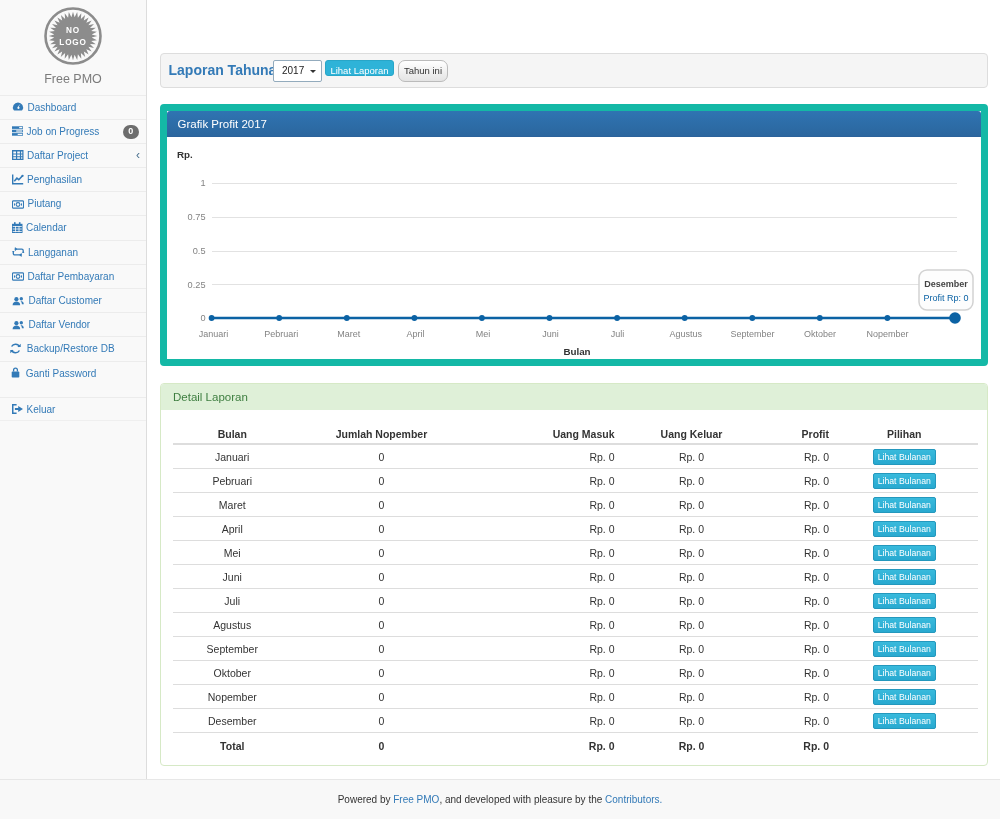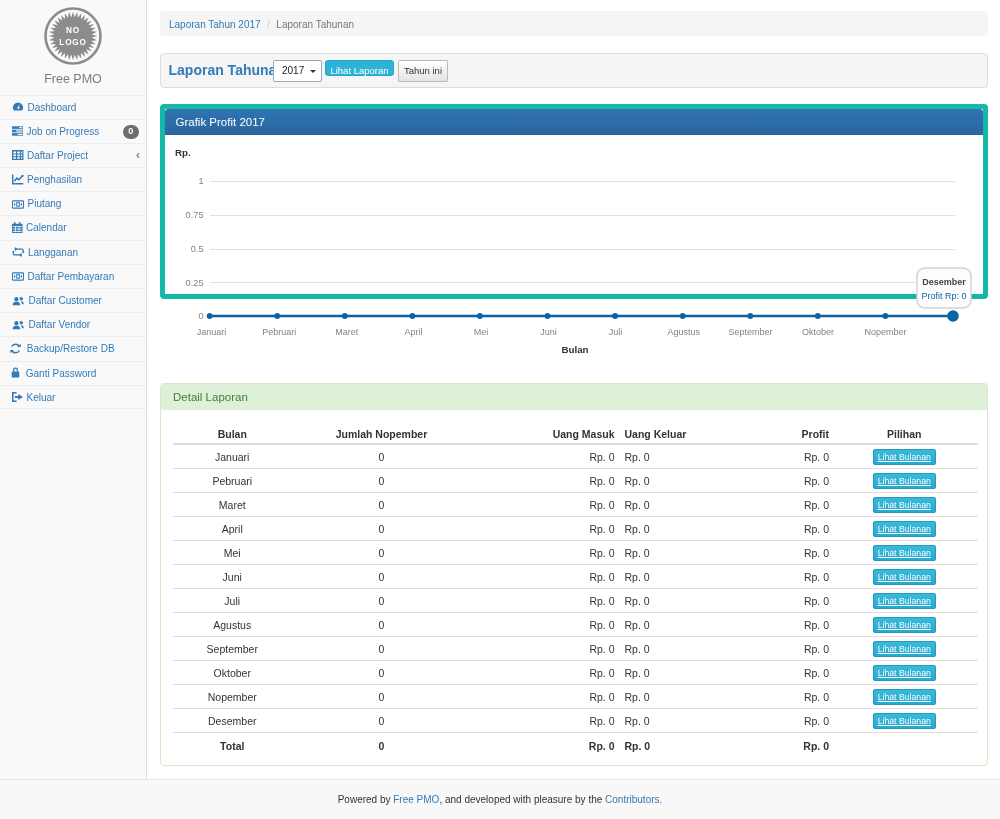--- a/index.html
+++ b/index.html
@@ -7,58 +7,58 @@
 #page { position:relative; width:1000px; height:819px; overflow:hidden; background:#fff; }
 a { text-decoration:none; }
 
 
 #sidebar { position:absolute; left:0; top:0; width:147px; height:779px; background:#f9f9f9; border-right:1px solid #ddd; }
 #logo { position:absolute; left:42px; top:5px; }
 #brand { position:absolute; left:0; top:71.5px; width:146px; text-align:center; font-size:12.5px; color:#7b7b7b; }
 #menu { position:absolute; left:0; top:94.5px; width:146px; }
 .mi { position:relative; height:24.2px; border-top:1px solid #ececec; font-size:10px; color:#337ab7; line-height:23.2px; padding-left:12px; white-space:nowrap; }
 .mi svg { vertical-align:-1.5px; margin-right:3.5px; }
-#menu .last { border-bottom:1px solid #efefef; }
+#menu .last { border-bottom:1px solid #efefef;margin-top:12px; }
 .badge0 { position:absolute; right:7.5px; top:5.5px; width:15.5px; height:13.5px; background:#6d6d6d; border-radius:7px; color:#fff; font-size:9px; font-weight:bold; text-align:center; line-height:13.5px; }
 .chev { position:absolute; right:6px; top:0; color:#49708e; font-size:12px; line-height:22px; }
 
 
 #bread { position:absolute; left:160px; top:11px; width:828px; height:25px; background:#f5f5f5; border-radius:4px; font-size:10px; line-height:28px; padding-left:9px; color:#777; }
 #bread a { color:#337ab7; }
 #bread .sep { color:#ccc; padding:0 6.5px; }
 
 #bar2 { position:absolute; left:160px; top:53px; width:828px; height:35px; background:#f5f5f5; border:1px solid #ddd; border-radius:4px; }
 #bar2 .lbl { position:absolute; left:7.5px; top:0; line-height:33px; font-size:14px; font-weight:bold; color:#337ab7; }
 #sel { position:absolute; left:112px; top:5.5px; width:48.5px; height:22px; background:#fff; border:1px solid #93abbd; border-radius:2px; font-size:10px; color:#222; line-height:20px; padding-left:8px; }
 #sel .car { position:absolute; right:4.5px; top:9px; width:0; height:0; border-left:3px solid transparent; border-right:3px solid transparent; border-top:3.8px solid #333; }
 .btn-info-lg { position:absolute; left:164px; top:5.5px; width:69px; height:16px; background:#2eb3d8; border:1px solid #28a6c8; border-radius:3px; color:#fff; font-size:9.5px; text-align:center; line-height:20px; white-space:nowrap; }
-.btn-def { position:absolute; left:237px; top:5.5px; width:50px; height:22px; background:linear-gradient(#fff,#e4e4e4); border:1px solid #bbb; border-radius:1px; color:#333; font-size:9.5px; text-align:center; line-height:20px; white-space:nowrap; }
-
-
-#cpanel { position:absolute; left:160px; top:104px; width:828px; height:195px; border:5px solid #14b8a6; border-radius:4px; background:#fff; }
+.btn-def { position:absolute; left:237px; top:5.5px; width:50px; height:22px; background:linear-gradient(#fff,#e4e4e4); border:1px solid #bbb; border-radius:7px; color:#333; font-size:9.5px; text-align:center; line-height:20px; white-space:nowrap; }
+
+
+#cpanel { position:absolute; left:160px; top:104px; width:828px; height:262px; border:7px solid #14b8a6; border-radius:4px; background:#fff; }
 #chead { height:26px; background:linear-gradient(#2f74b2,#2b669e); border-bottom:1px solid #2b629b; border-radius:3px 3px 0 0; color:#fff; font-size:11.5px; line-height:26px; padding-left:10.5px; }
 #chartbox { position:relative; width:826px; height:234px; }
 #rp { position:absolute; left:10px; top:12px; font-size:9.8px; font-weight:bold; color:#333; }
 
 
 #gpanel { position:absolute; left:160px; top:383px; width:828px; height:383px; border:1px solid #d6e9c6; border-radius:4px; background:#fff; }
 #ghead { height:26px; background:#dff0d8; border-radius:3px 3px 0 0; color:#3e7e40; font-size:11.5px; line-height:26px; padding-left:12px; }
 #gbody { padding:12px 11.5px 0 11.5px; }
 table { border-collapse:collapse; width:805px; table-layout:fixed; font-size:10.5px; color:#333; }
 th { font-weight:bold; border-bottom:2px solid #ddd; padding:3px 5px 0 5px !important; }
 th,td { padding:2.5px 5px; line-height:18px; }
 td { border-top:1px solid #ddd; }
 tr.r1 td { border-top:none; }
 .c1 { width:115.5px; text-align:center; text-indent:4px; }
 .c2 { width:187px; text-align:center; }
 .c3 { width:144.5px; text-align:right; }
-.c4 { width:144px; text-align:left; }
+.c4 { width:144px; text-align:center; }
 .c5 { width:70.5px; text-align:right; }
 .c6 { width:143.5px; text-align:center; padding-right:8px !important; line-height:14px; }
-.btn-xs { display:inline-block; width:63px; height:16px; background:linear-gradient(#39badc,#28a9d0); border:1px solid #2498bd; border-radius:2px; color:#fff; font-size:8.7px; line-height:14px; text-align:center; white-space:nowrap; vertical-align:middle;text-decoration:underline; }
+.btn-xs { display:inline-block; width:63px; height:16px; background:linear-gradient(#39badc,#28a9d0); border:1px solid #2498bd; border-radius:2px; color:#fff; font-size:8.7px; line-height:14px; text-align:center; white-space:nowrap; vertical-align:middle; }
 tr.tot td { font-weight:bold; padding-top:4px; }
 
 
 #footer { position:absolute; left:0; top:779px; width:1000px; height:40px; background:#f8f8f8; border-top:1px solid #e7e7e7; text-align:center; font-size:10px; color:#333; line-height:40px; }
 #footer a { color:#337ab7; }
 </style>
 </head>
 <body>
 <div id="page">
 
@@ -150,21 +150,20 @@
       <div class="mi" style="padding-left:10.5px"><svg width="9" height="11" viewBox="0 0 9 11">
             <rect x="0.7" y="4.6" width="7.6" height="6" rx="0.8" fill="#337ab7"></rect>
             <path fill="none" stroke="#337ab7" stroke-width="1.3" d="M2.6 4.6V3.1a1.9 1.9 0 0 1 3.8 0v1.5"></path>
           </svg> Ganti Password</div>
       <div class="mi last"><svg width="11" height="10" viewBox="0 0 11 10">
             <path fill="#337ab7" d="M4.6 0v1.5H1.5v7H4.6V10H0V0zM6.2 2.1L11 5 6.2 7.9V6H2.9V4H6.2z"></path>
           </svg>Keluar</div>
     </div>
   </div>
 
-  <div id="bread"><a>Laporan Tahun 2017</a><span class="sep">/</span>Laporan Tahunan</div>
 
   <div id="bar2">
     <span class="lbl">Laporan Tahunan per</span>
     <span id="sel">2017<span class="car"></span></span>
     <span class="btn-info-lg">Lihat Laporan</span>
     <span class="btn-def">Tahun ini</span>
   </div>
 
   <div id="cpanel">
     <div id="chead">Grafik Profit 2017</div>

